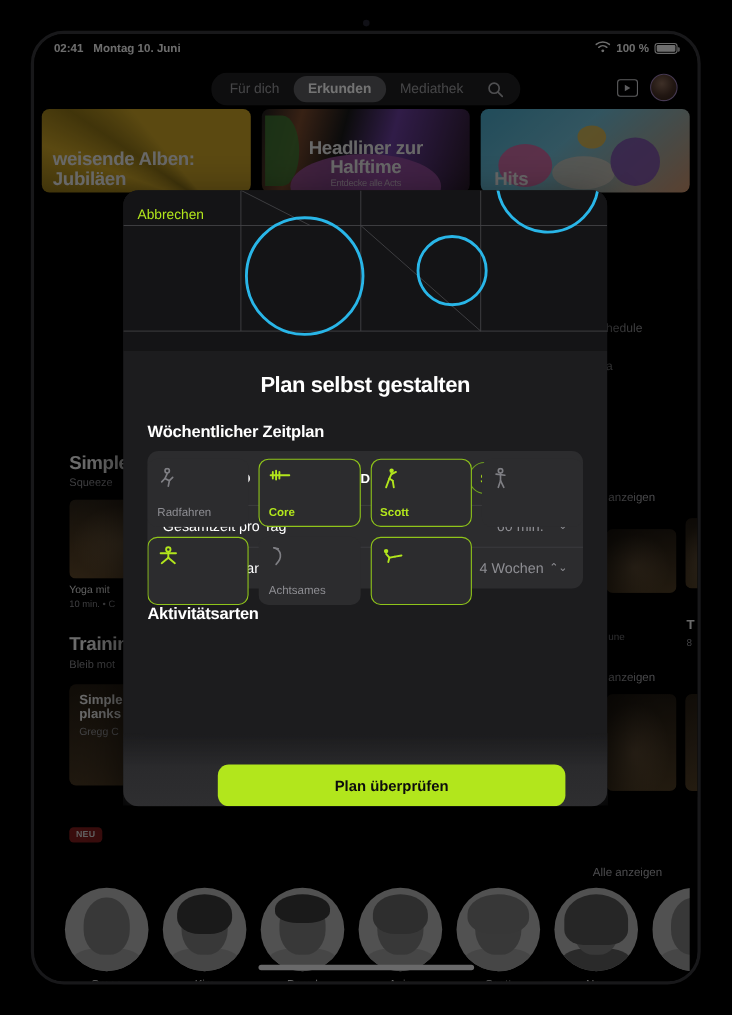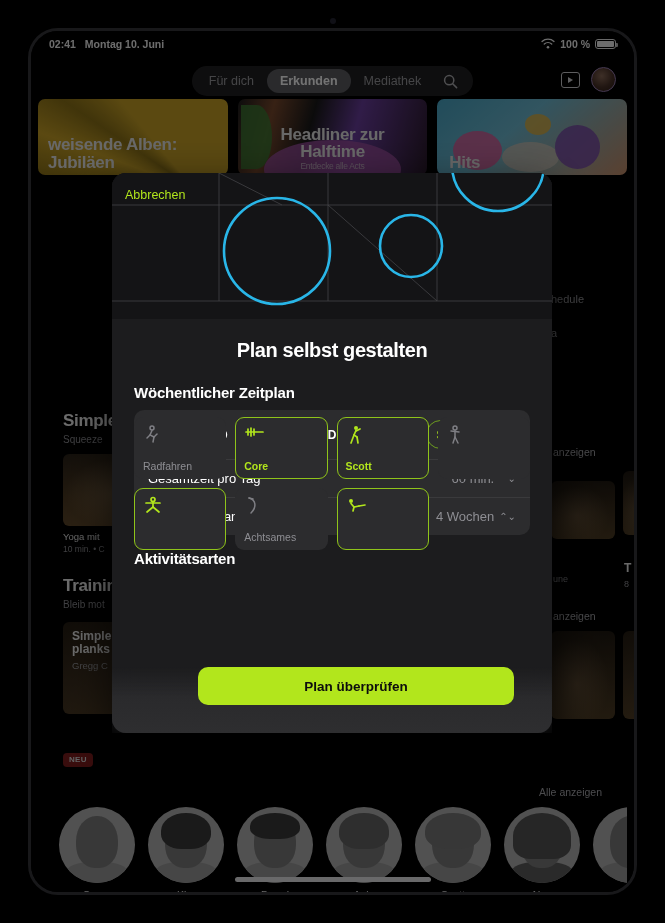--- a/index.html
+++ b/index.html
@@ -309,21 +309,21 @@
   .act-tile.on .act-name { color: #b2e61c; font-weight: bold; }
   .act-scroll {
     position: absolute; left: 22px; top: 242px; width: 396px;
     height: 146px; overflow: hidden;
   }
 
   
   .sheet-footer {
     position: absolute; left: 0; bottom: 0; width: 488px; height: 66px;
     background: linear-gradient(to bottom, rgba(28,28,30,0.72) 0%, #2a2a2c 45%, #2e2e30 100%);
-    display: flex; align-items: flex-start; justify-content: center;
+    display: flex; align-items: flex-end; justify-content: center;
     backdrop-filter: blur(10px);
   }
   .cta {
     width: 316px; height: 38px; border-radius: 10px;
     background: #b2e61c; border: none;
     color: #0d0d0d; font-size: 13.5px; font-weight: bold;
     font-family: "Liberation Sans", sans-serif;
     cursor: pointer;
   }
 </style>

